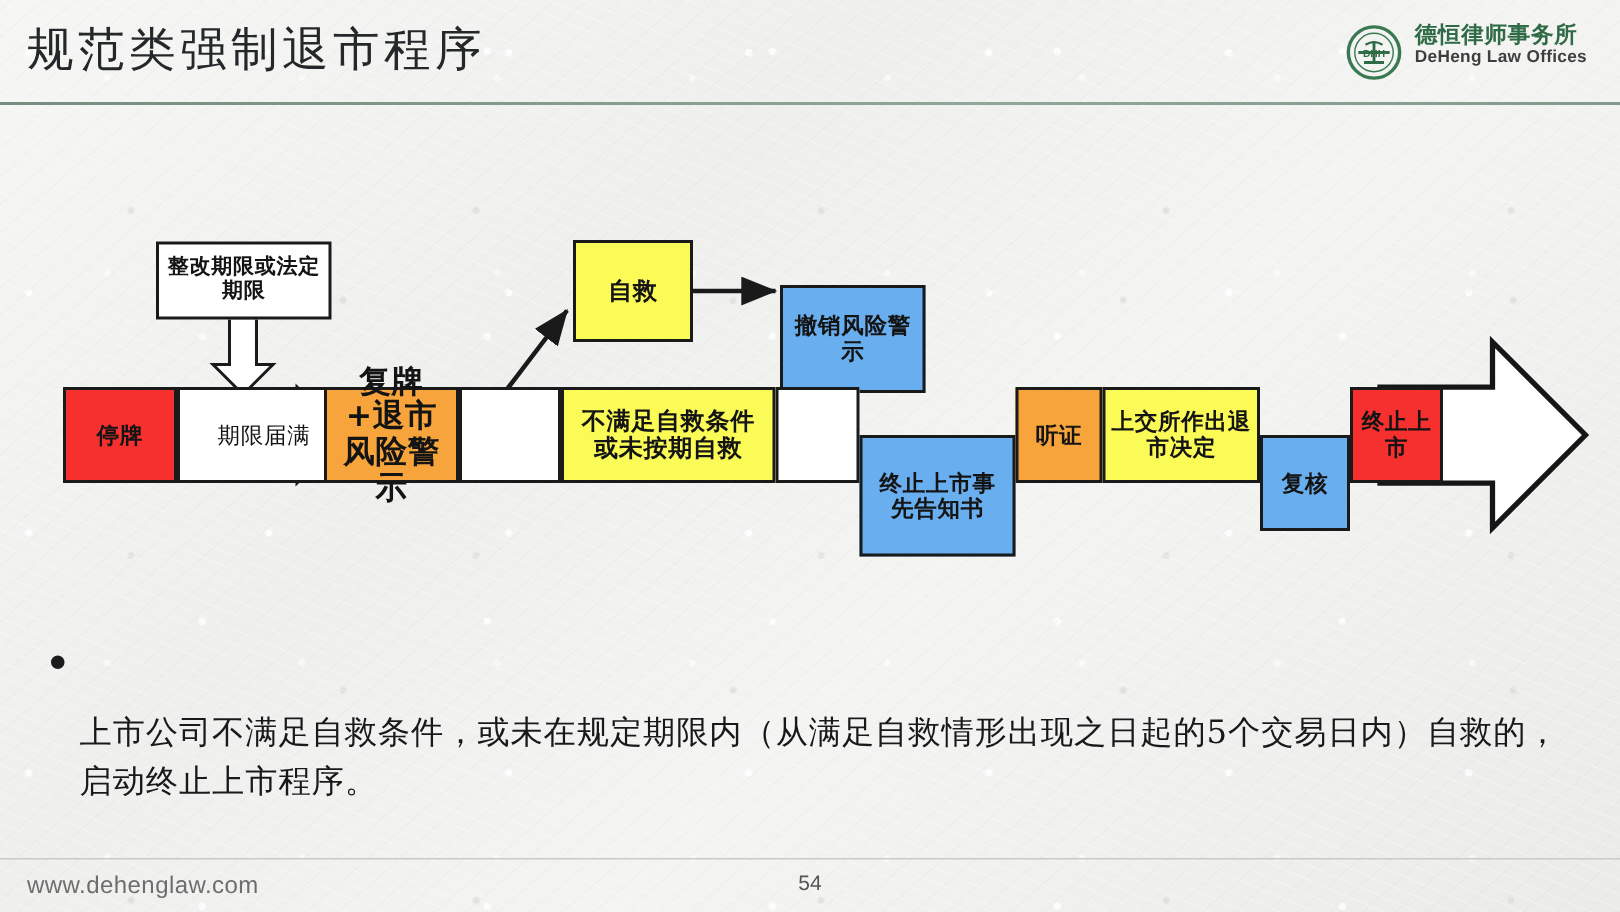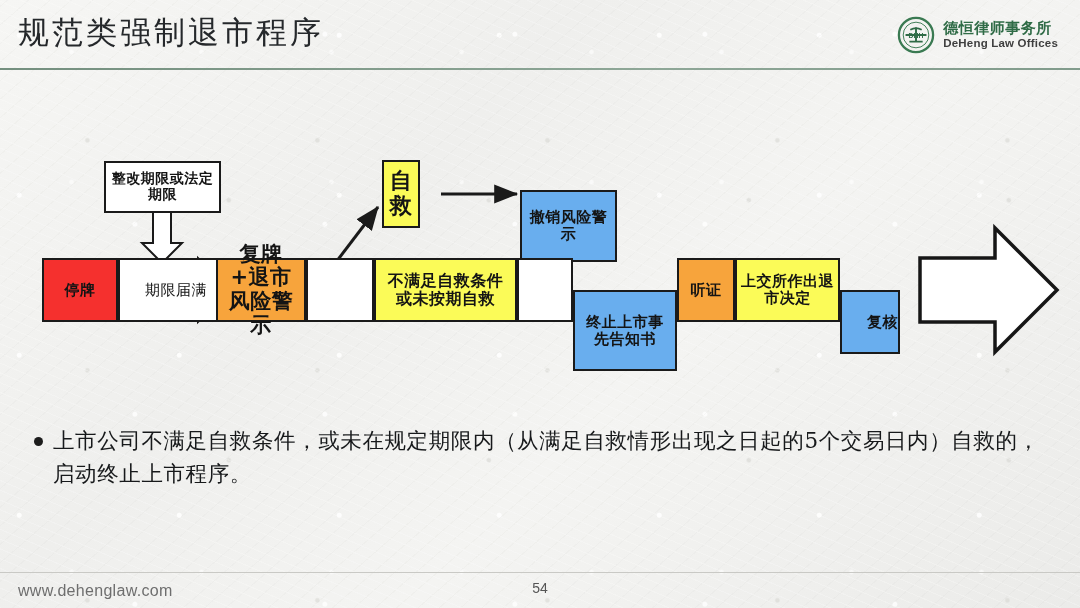--- a/index.html
+++ b/index.html
@@ -39,21 +39,21 @@
     font-size: 31px; letter-spacing: 3px; color: #25282b;
     white-space: nowrap;
   }
   .header-rule {
     position: absolute; left: 0; top: 68px; width: 1080px; height: 2px;
     background: linear-gradient(to right, #5d7d6a, #7d9a88 60%, #6d8c7a);
     opacity: .85;
   }
   .logo-wrap {
     position: absolute; right: 22px; top: 16px;
-    display: flex; align-items: center; gap: 8px;
+    display: flex; gap: 8px;
   }
   .logo-mark { width: 38px; height: 38px; flex: none; }
   .logo-text { line-height: 1.05; }
   .logo-cn {
     font-family: "DejaVu Sans", "Liberation Sans", sans-serif;
     font-size: 15px; font-weight: 700; color: #2f6b46; letter-spacing: .5px;
   }
   .logo-en {
     font-family: "Liberation Sans", sans-serif;
     font-size: 11.5px; font-weight: 700; color: #3f3f3f; letter-spacing: .2px;
@@ -83,21 +83,21 @@
   .bullet {
     position: absolute; left: 34px; top: 424px; width: 1016px;
     display: flex; gap: 10px;
     font-family: "DejaVu Serif", "Liberation Serif", serif;
   }
   .bullet-dot {
     flex: none; width: 9px; height: 9px; border-radius: 50%;
     background: #1c1c1c; margin-top: 13px;
   }
   .bullet-text {
-    font-size: 21.5px; line-height: 1.55; color: #17191b; letter-spacing: .6px;
+    font-size: 21.5px; line-height: 1.55; color: #17191b; letter-spacing: .6px; margin-top: 48px;
   }
 
   
   .footer-rule {
     position: absolute; left: 0; top: 572px; width: 1080px; height: 1px;
     background: #c9c9c5;
   }
   .footer-url {
     position: absolute; left: 18px; top: 582px;
     font-family: "Liberation Sans", sans-serif;
@@ -153,21 +153,21 @@
 
     <line x1="441" y1="194" x2="517" y2="194" stroke="#1a1a1a" stroke-width="3" marker-end="url(#ah)"></line>
 
     <line x1="520" y1="291" x2="572" y2="291" stroke="#1a1a1a" stroke-width="3" marker-end="url(#ah)"></line>
   </svg>
 
   <div class="node white" style="left:104px; top:161px; width:117px; height:52px; font-size:14px; padding:0 4px;">
     <span>整改期限或法定期限</span>
   </div>
 
-  <div class="node yellow" style="left:382px; top:160px; width:38px; height:68px; font-size:22px;justify-content:flex-end;">
+  <div class="node yellow" style="left:382px; top:160px; width:80px; height:68px; font-size:16px;">
     <span>自救</span>
   </div>
 
   <div class="node blue" style="left:520px; top:158px; width:97px; height:72px; font-size:15px; padding:0 6px;">
     <span>撤销风险警示</span>
   </div>
 
   <div class="node red" style="left:42px; top:258px; width:76px; height:64px; font-size:15px;">
     <span>停牌</span>
   </div>
@@ -197,24 +197,27 @@
   </div>
 
   <div class="node orange" style="left:677px; top:258px; width:58px; height:64px; font-size:15px;">
     <span>听证</span>
   </div>
 
   <div class="node yellow" style="left:735px; top:258px; width:105px; height:64px; font-size:15px; padding:0 4px;">
     <span>上交所作出退市决定</span>
   </div>
 
-  <div class="node blue" style="left:840px; top:258px; width:60px; height:64px; font-size:15px;justify-content:flex-end;">
+  <div class="node blue" style="left:840px; top:258px; width:60px; height:64px; font-size:15px;">
     <span>复核</span>
   </div>
 
+  <div class="node red" style="left:900px; top:258px; width:62px; height:64px; font-size:15px; padding:0 3px;">
+    <span>终止上市</span>
+  </div>
 
   <div class="bullet">
     <div class="bullet-dot"></div>
     <div class="bullet-text">上市公司不满足自救条件，或未在规定期限内（从满足自救情形出现之日起的5个交易日内）自救的，启动终止上市程序。</div>
   </div>
 
   <div class="footer-rule"></div>
   <div class="footer-url">www.dehenglaw.com</div>
   <div class="footer-page">54</div>
 

